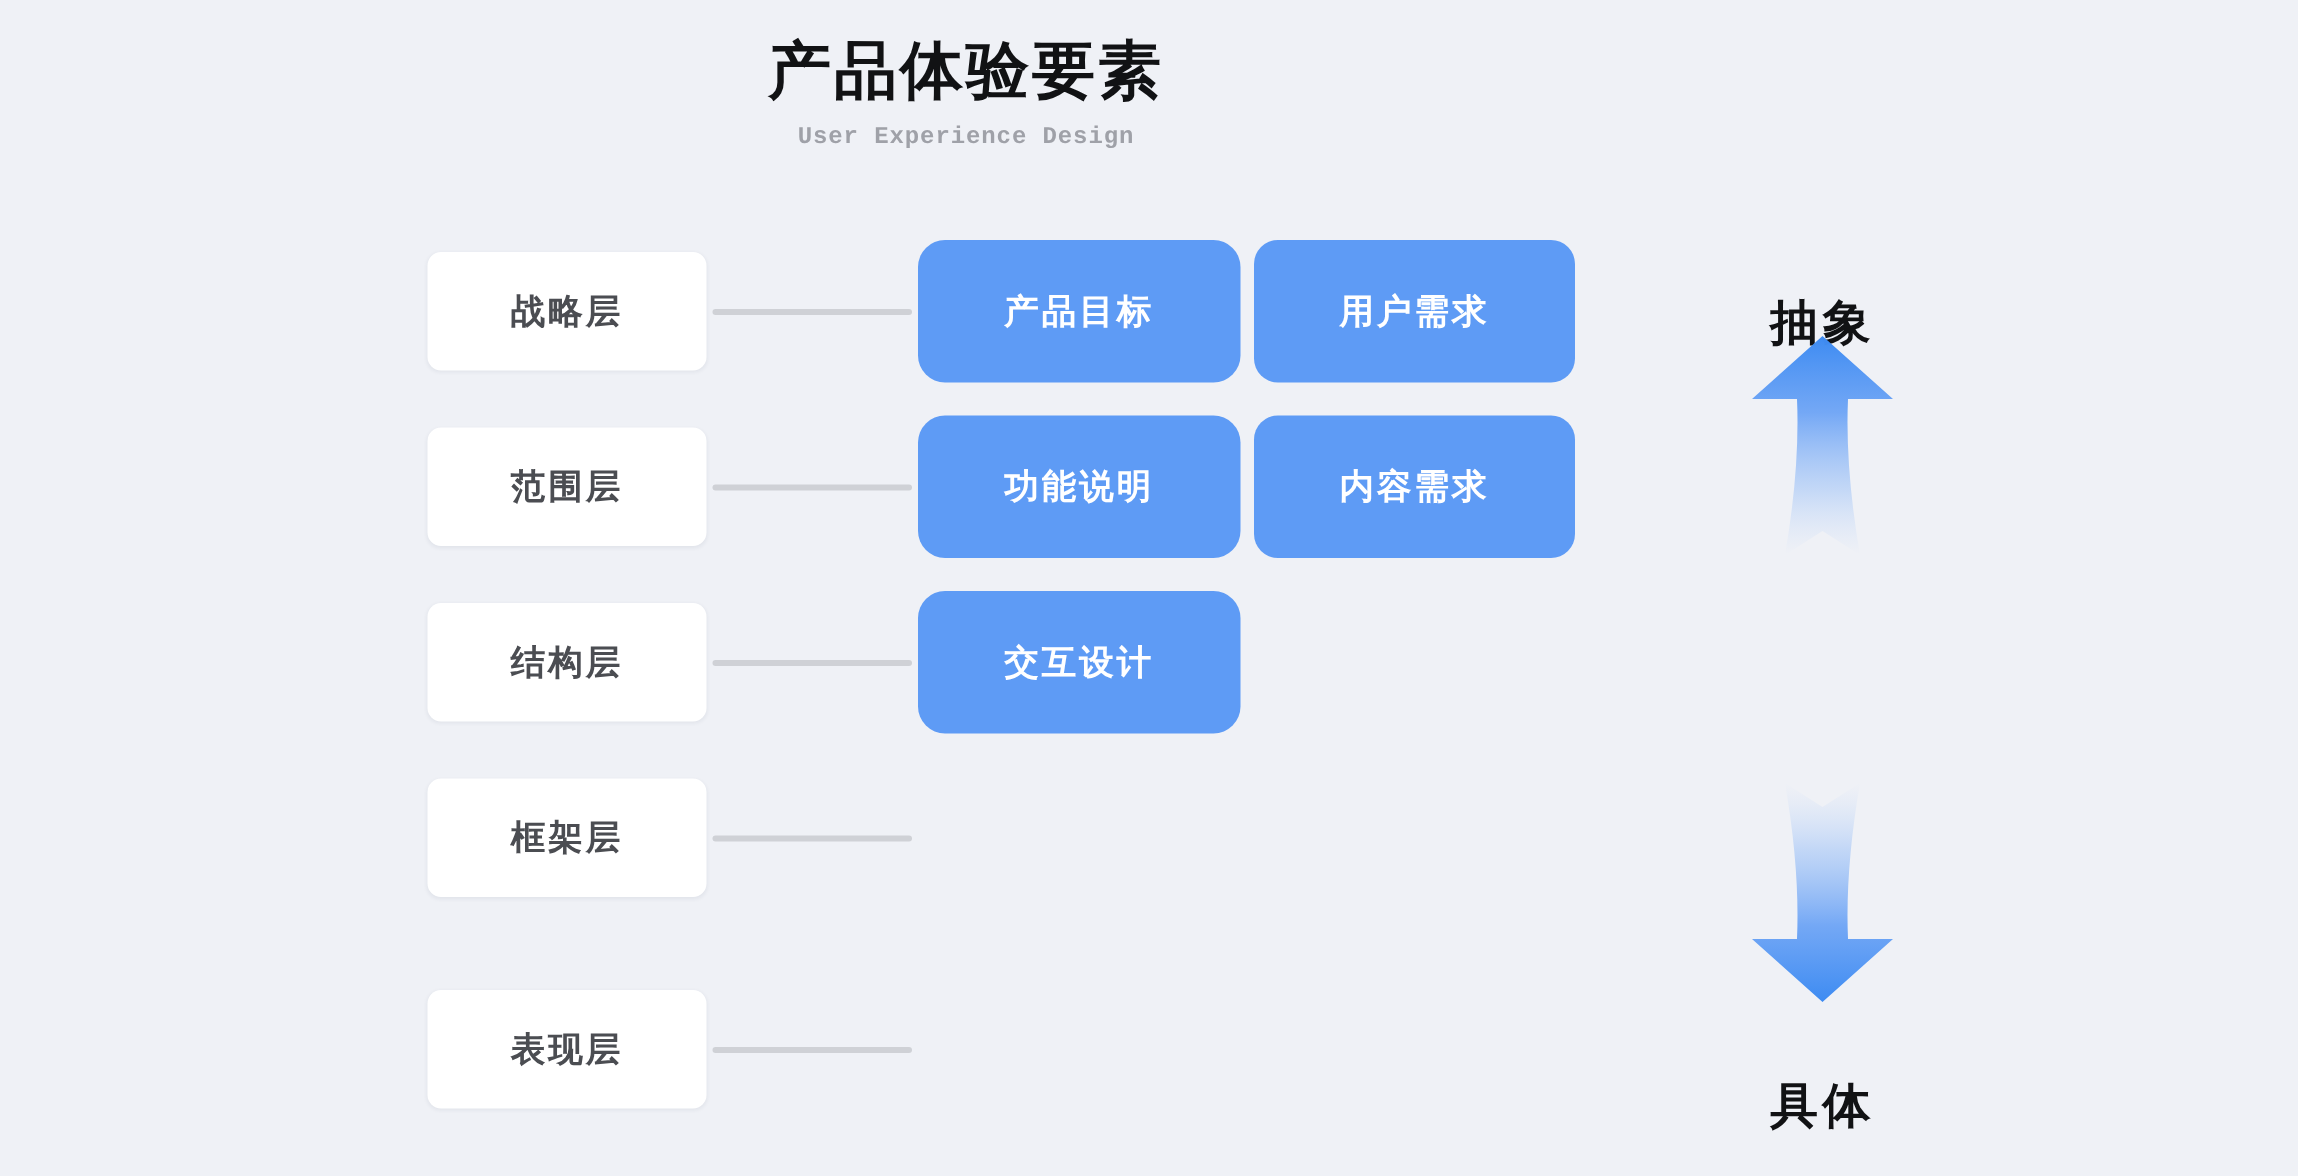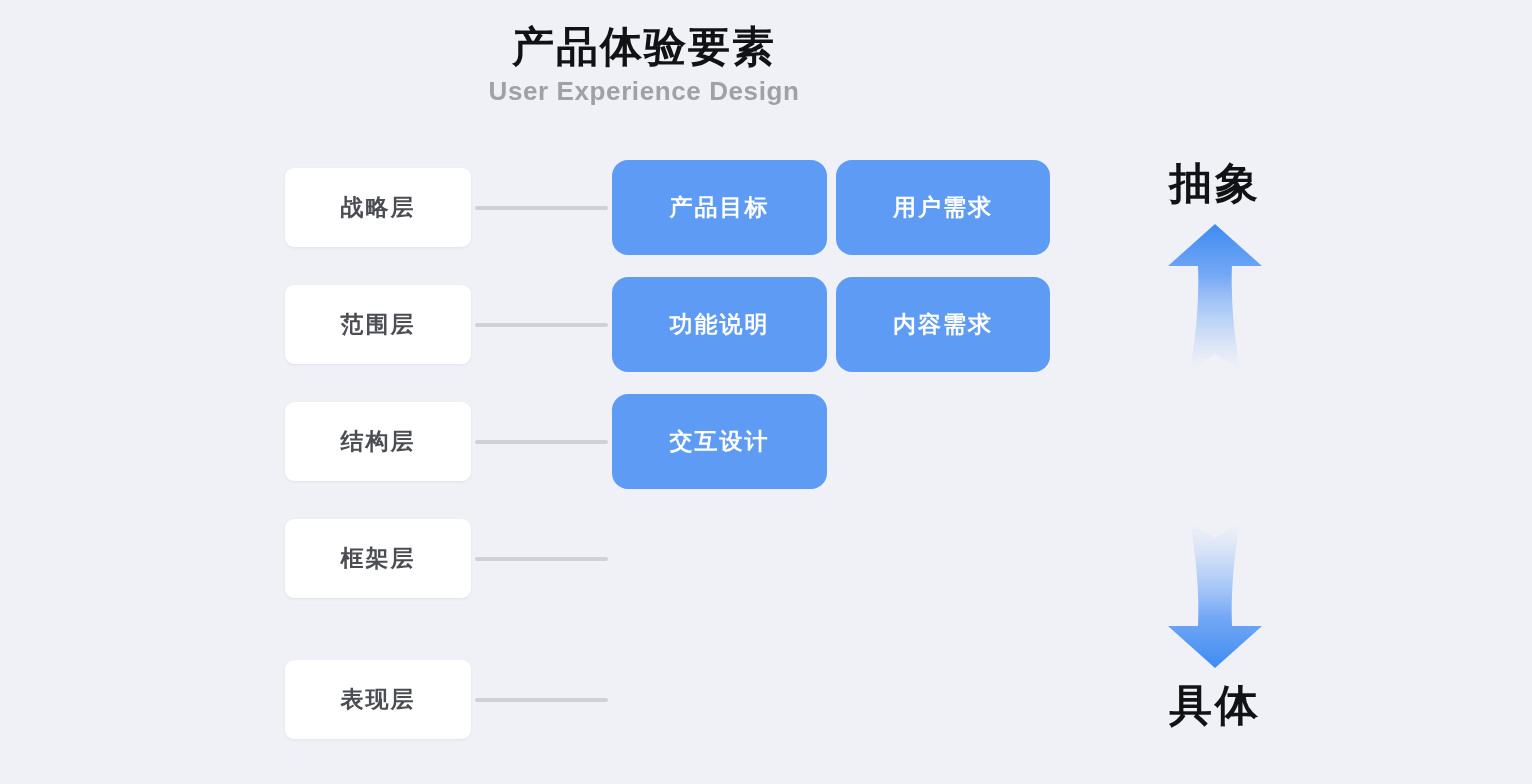--- a/index.html
+++ b/index.html
@@ -25,26 +25,27 @@
   }
   .title {
     font-size: 42px;
     font-weight: bold;
     color: #111214;
     letter-spacing: 2px;
     line-height: 50px;
     margin: 0;
   }
   .subtitle {
-    font-size: 26px;
+    font-size: 16px;
     font-weight: bold;
     color: #9fa1a8;
     letter-spacing: 0.6px;
     line-height: 30px;
     margin: 4px 0 0 0;
+    font-family: Liberation Mono, monospace;
   }
 
   
   .diagram {
     position: absolute;
     left: 0;
     top: 160px;
     width: 1532px;
     height: 580px;
   }
@@ -101,21 +102,21 @@
     position: absolute;
     top: 0;
     height: 95px;
     background: #5e9bf5;
     border-radius: 16px;
     display: flex;
     align-items: center;
     justify-content: center;
     box-sizing: border-box;
   }
-  .card.left  { left: 0;     width: 215px; }
+  .card.left  { left: 0;     width: 215px; border-radius: 18px; }
   .card.right { left: 224px; width: 214px; }
   .card.full  { left: 0;     width: 438px; }
   .card-text {
     font-size: 23px;
     font-weight: bold;
     color: #ffffff;
     letter-spacing: 2px;
   }
 
   
@@ -124,25 +125,26 @@
     left: 1140px;
     top: 0px;
     width: 150px;
     height: 784px;
   }
   .axis-label {
     position: absolute;
     left: 0;
     width: 150px;
     text-align: center;
-    font-size: 43px;
+    font-size: 32px;
     font-weight: bold;
     color: #111214;
     letter-spacing: 3px;
     line-height: 50px;
+    margin-top: 32px;
   }
   .axis-label.top    { top: 158px; }
   .axis-label.bottom { top: 680px; }
 
   .arrow-svg {
     position: absolute;
     left: 22px;
   }
   .arrow-svg.up   { top: 222px; }
   .arrow-svg.down { top: 520px; }

